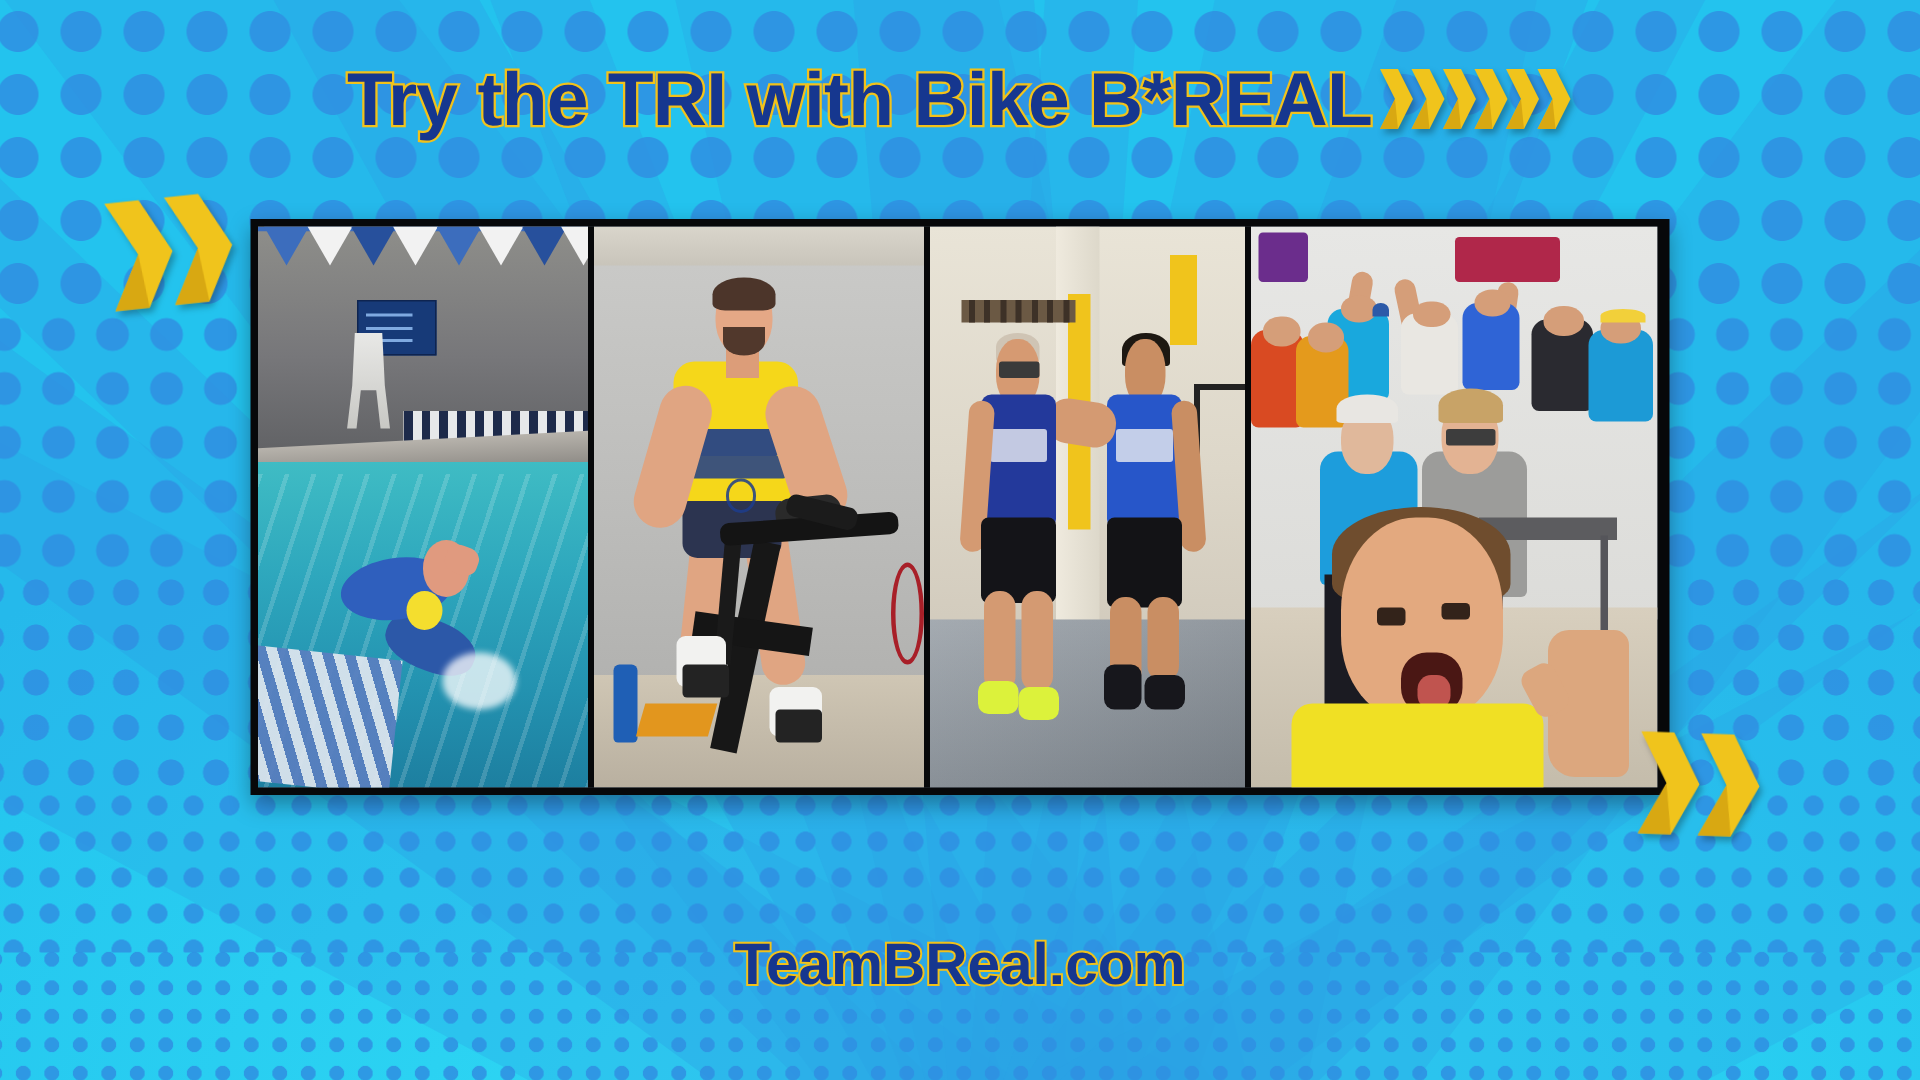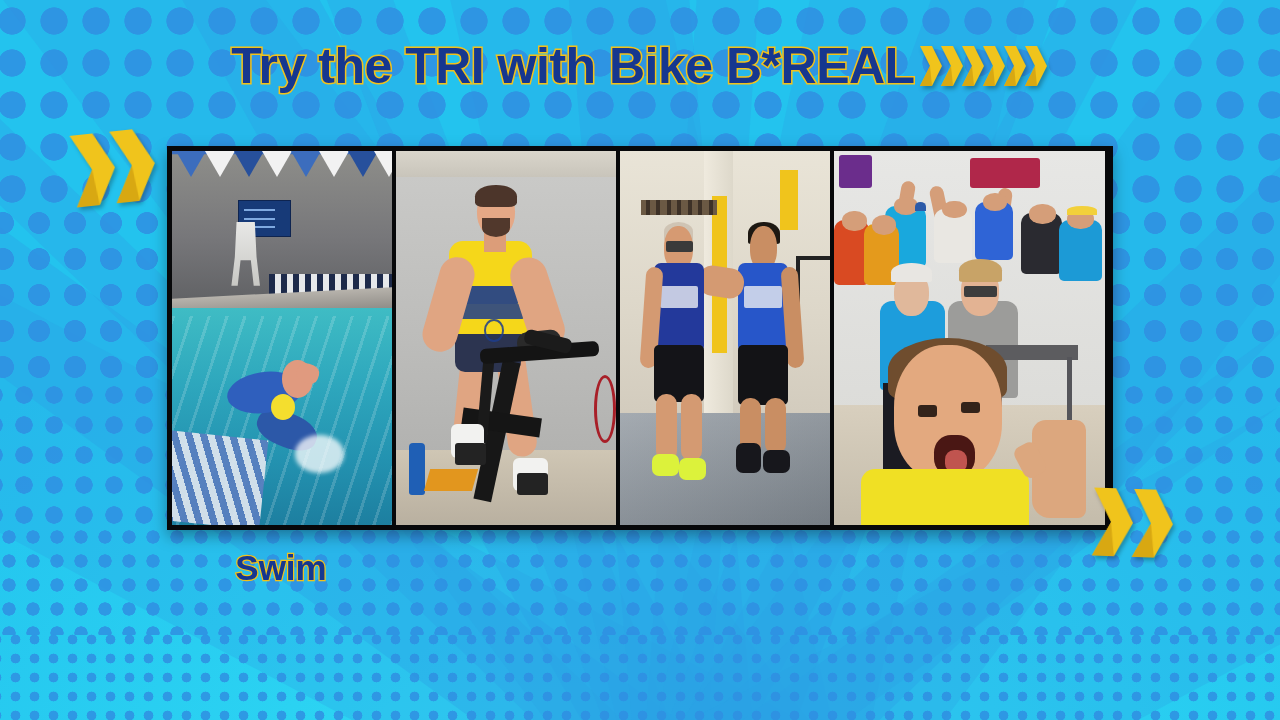--- a/index.html
+++ b/index.html
@@ -640,17 +640,19 @@
     </span>
     <span class="chev">
       <svg width="46" height="74" viewBox="0 0 46 74">
           <path d="M3 3 L25 3 L43 37 L25 71 L3 71 L21 37 Z" fill="#f0c41c"></path>
           <path d="M3 71 L21 37 L25 71 Z" fill="#d8a812"></path>
         </svg>
     </span>
   </div>
 
   <div class="captions">
-    <div class="caption cap-swim">Swim</div>
-  </div>
-
+  </div>
+
+  <div class="footer">
+    <span class="footer-url">TeamBReal.com</span>
+  </div>
 
 </div>
 
 </body></html>

